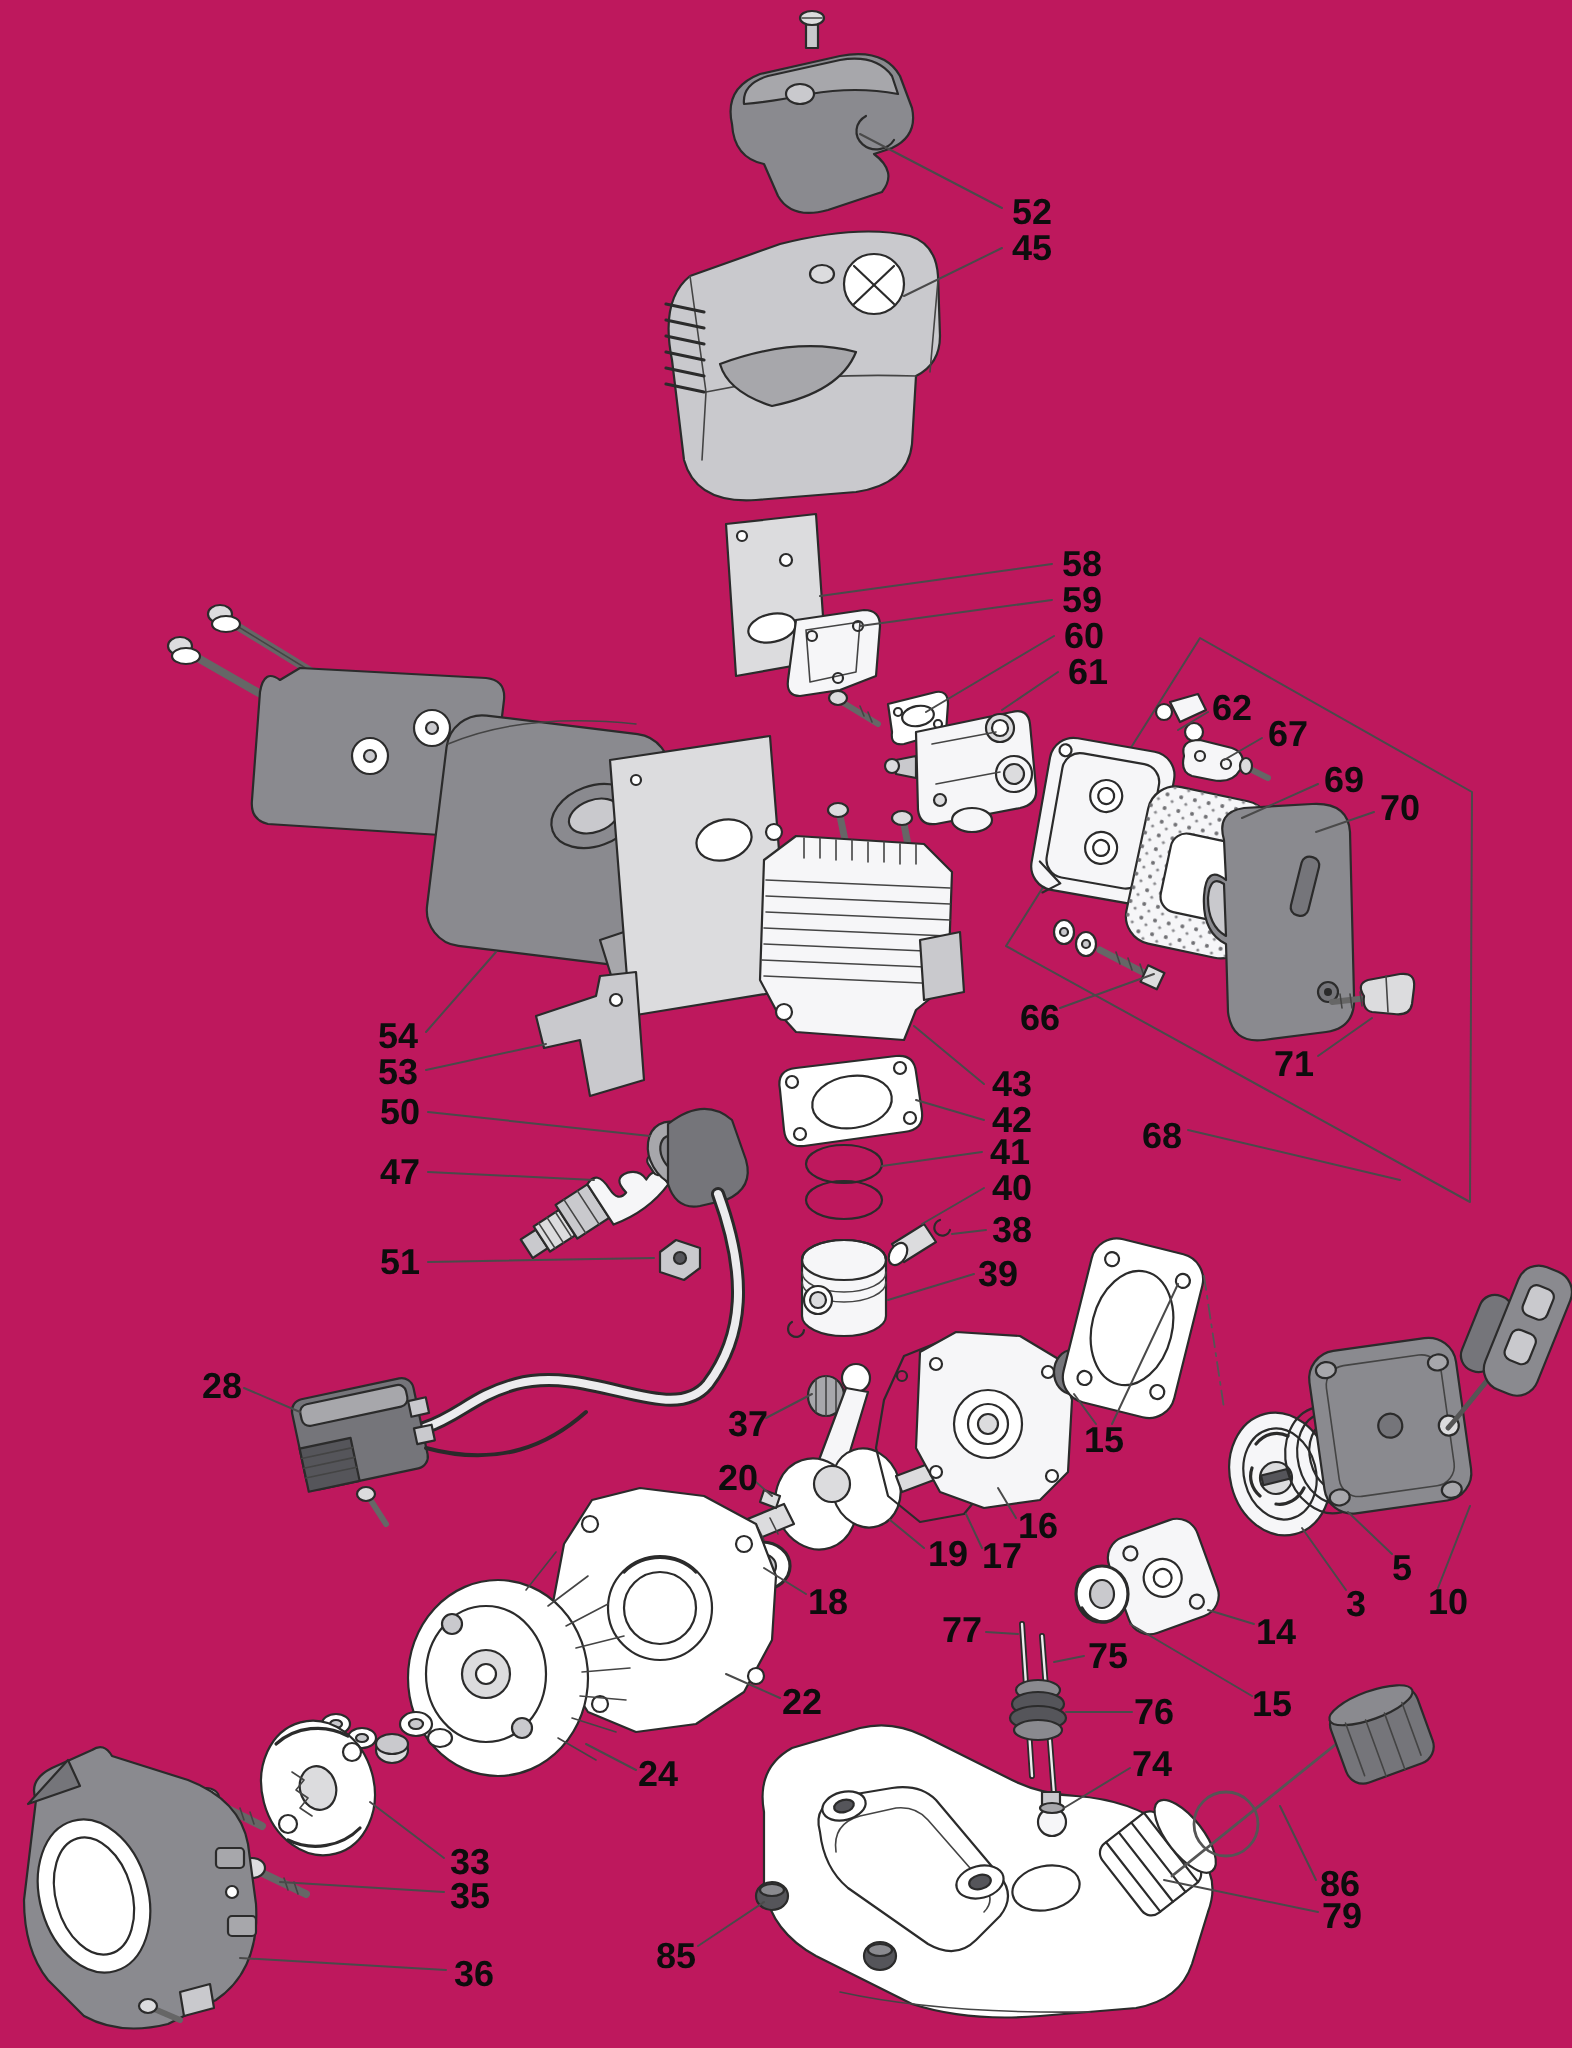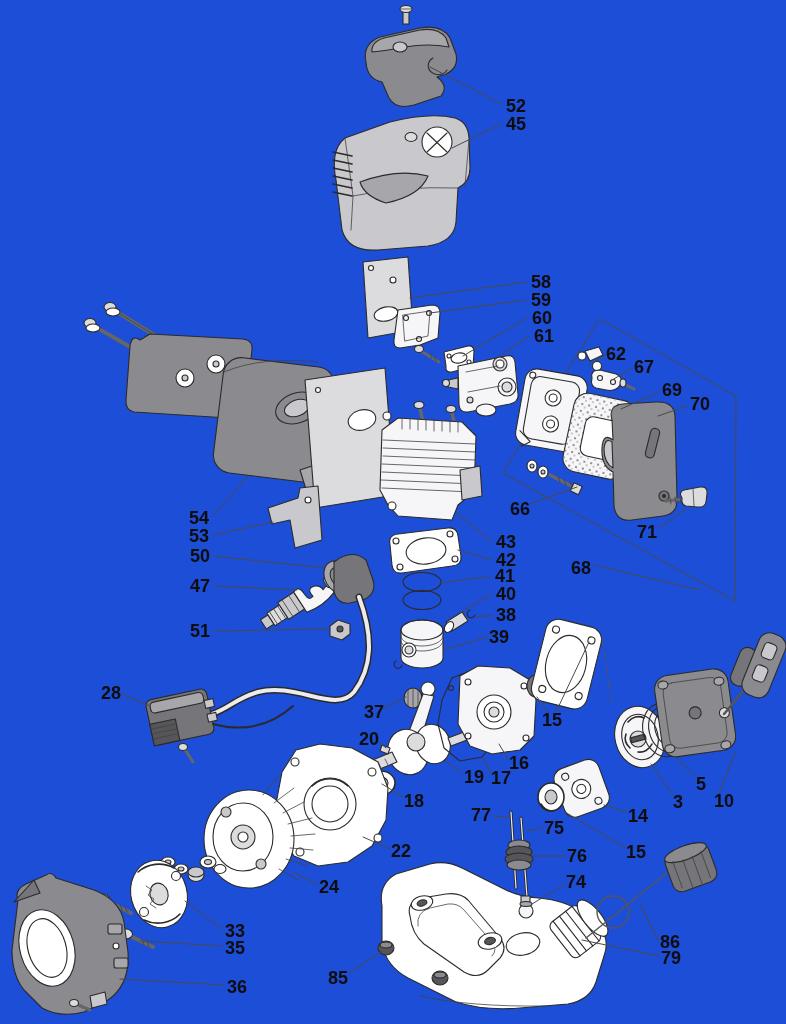--- a/index.html
+++ b/index.html
@@ -1,16 +1,16 @@
 <!DOCTYPE html>
 <html><head>
 <meta charset="utf-8">
 <style>
   html,body{margin:0;padding:0;background:#888;}
-  #stage{position:relative;width:786px;height:1024px;background:#1d4ed8;overflow:hidden;
+  #stage{position:relative;width:786px;height:1024px;background:#be185d;overflow:hidden;
          font-family:"Liberation Sans",sans-serif;margin:0 auto;}
   svg{position:absolute;left:0;top:0;}
   svg *{stroke-linejoin:round;stroke-linecap:round;}
   .ol{stroke:#2b2b2b;stroke-width:1.1;}
   .ol2{stroke:#2b2b2b;stroke-width:1.6;}
   .thin{stroke:#444;stroke-width:0.8;}
   .f-w{fill:#ffffff;} .f-p{fill:#f6f6f8;} .f-l{fill:#c9c9cd;} .f-ll{fill:#dcdcde;}
   .f-m{fill:#a7a7ab;} .f-d{fill:#8a8a8f;} .f-dd{fill:#75757a;} .f-k{fill:#55555a;}
   .no-f{fill:none;}
   .callout{font:bold 18px "Liberation Sans",sans-serif;fill:#0d0d0d;}

